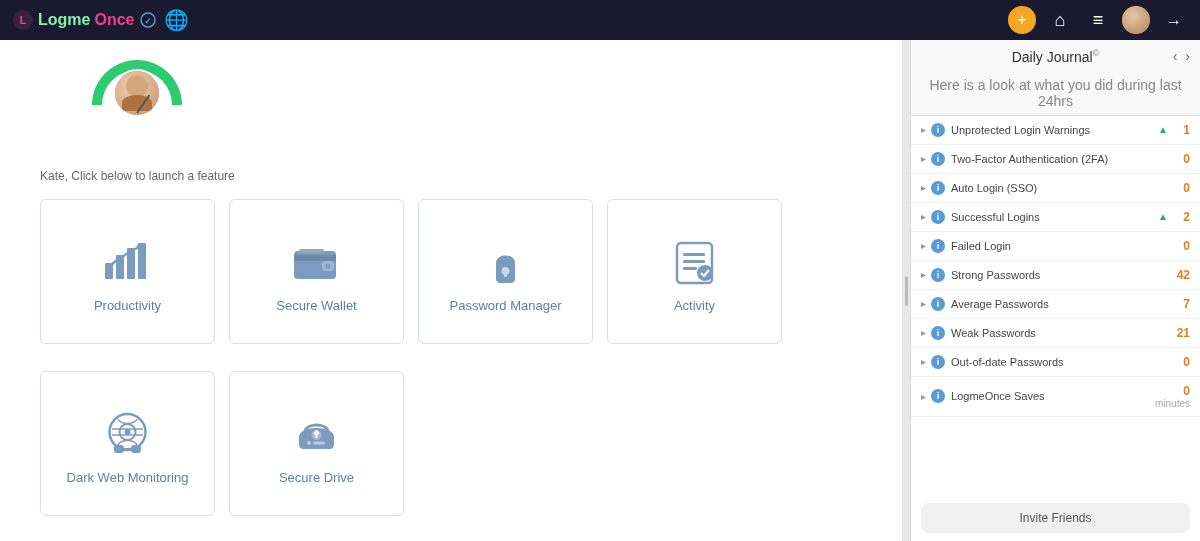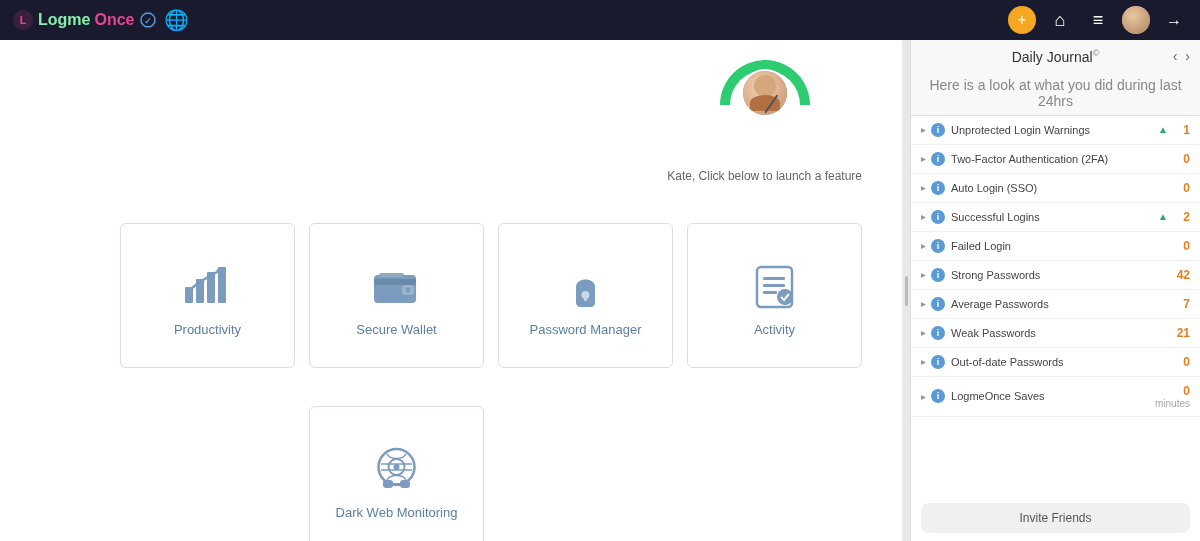--- a/index.html
+++ b/index.html
@@ -31,22 +31,21 @@
     
     .main-layout { display: flex; height: calc(541px - 40px); }
 
     
     .content-area {
       flex: 1;
       background: white;
       padding: 20px 40px;
       display: flex;
       flex-direction: column;
-      align-items: flex-end;
-      gap: 24px;
+      align-items: flex-start;
     }
 
     
     .profile-section { display: flex; flex-direction: column; align-items: center; margin-bottom: 16px; }
     .gauge-container { position: relative; width: 90px; height: 55px; margin-bottom: 4px; }
     .gauge-bg {
       width: 90px; height: 45px;
       border-radius: 45px 45px 0 0;
       background: conic-gradient(
         from 180deg at 50% 100%,
@@ -81,21 +80,21 @@
     .gauge-needle {
       position: absolute;
       bottom: 2px; left: 50%; transform-origin: bottom center;
       width: 2px; height: 22px;
       background: #555;
       transform: translateX(-50%) rotate(35deg);
       border-radius: 2px;
     }
 
     
-    .feature-grid { display: grid; grid-template-columns: repeat(4, 175px); gap: 14px; margin-bottom: 14px; }
+    .feature-grid { display: grid; grid-template-columns: repeat(4, 175px); gap: 14px; margin-bottom: 27px; }
     .feature-row2 { display: grid; grid-template-columns: repeat(3, 175px); gap: 14px; }
 
     .feature-card {
       border: 1px solid #d8dde6;
       border-radius: 6px;
       background: white;
       display: flex; flex-direction: column; align-items: center; justify-content: center;
       padding: 20px 10px 16px;
       cursor: pointer;
       transition: box-shadow 0.2s;
@@ -276,20 +275,32 @@
           <path d="M18 12 C21 18 34 18 37 12" fill="none" stroke="#7b9bbf" stroke-width="1.5"></path>
           <path d="M18 38 C21 32 34 32 37 38" fill="none" stroke="#7b9bbf" stroke-width="1.5"></path>
 
           <rect x="14" y="38" width="10" height="8" rx="3" fill="#7b9bbf"></rect>
           <rect x="31" y="38" width="10" height="8" rx="3" fill="#7b9bbf"></rect>
           <rect x="23" y="41" width="9" height="3" fill="#7b9bbf"></rect>
         </svg>
         <span class="feature-label">Dark Web Monitoring</span>
       </div>
 
+      <div class="feature-card">
+        <svg class="icon-svg" viewBox="0 0 55 55">
+          <path d="M10 30 C10 18 45 18 45 30 L45 38 C45 40 43 42 41 42 L14 42 C12 42 10 40 10 38 Z" fill="#7b9bbf"></path>
+          <path d="M16 24 C18 16 37 16 39 24" fill="none" stroke="#7b9bbf" stroke-width="3"></path>
+          <circle cx="27.5" cy="28" r="5" fill="white" opacity="0.3"></circle>
+          <path d="M25 27 L27.5 24 L30 27" fill="none" stroke="white" stroke-width="2"></path>
+          <line x1="27.5" y1="24" x2="27.5" y2="31" stroke="white" stroke-width="2"></line>
+          <circle cx="20" cy="36" r="2" fill="white" opacity="0.5"></circle>
+          <rect x="24" y="34.5" width="12" height="3" rx="1.5" fill="white" opacity="0.5"></rect>
+        </svg>
+        <span class="feature-label">Secure Drive</span>
+      </div>
 
     </div>
   </div>
 
   <div class="panel-divider">
     <div class="panel-divider-handle"></div>
   </div>
 
   <div class="journal-panel">
     <div class="journal-header">

